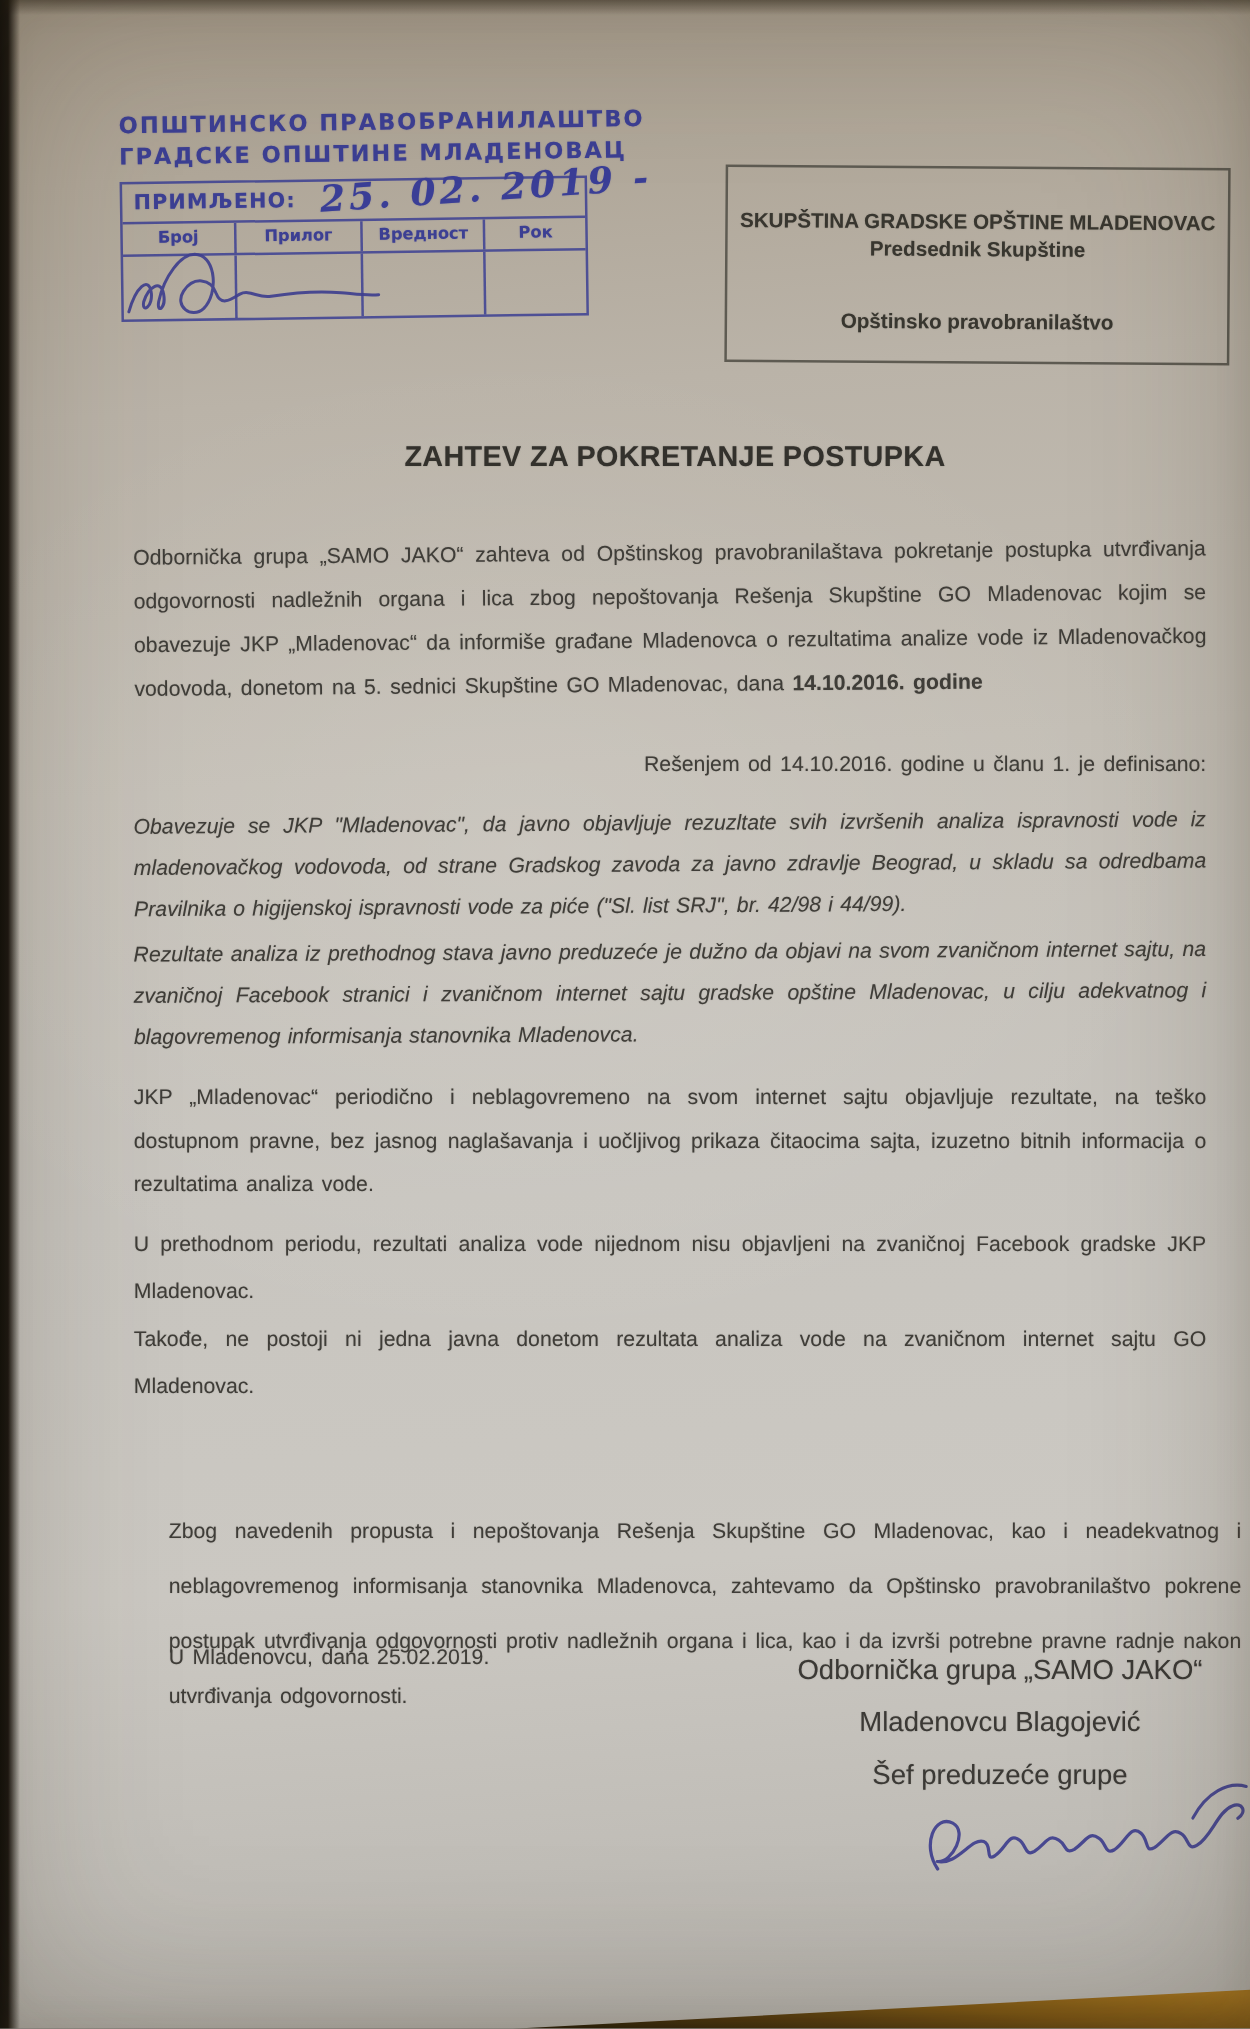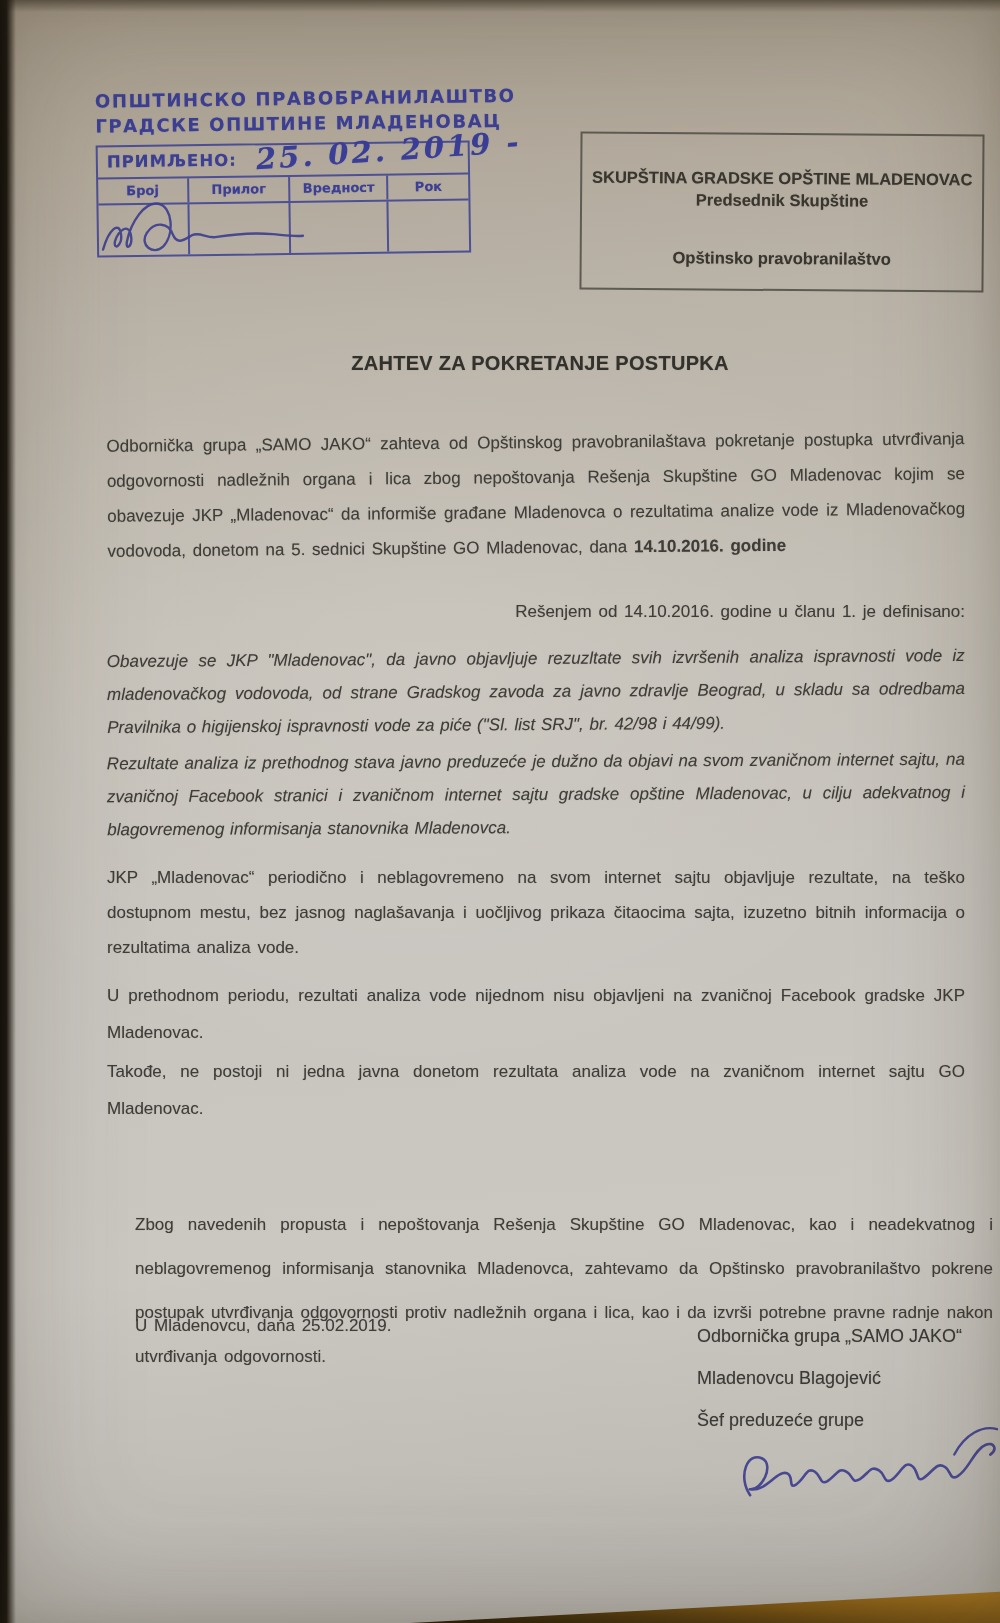--- a/index.html
+++ b/index.html
@@ -46,37 +46,37 @@
   
   .recipient-box{position:absolute;left:580px;top:133px;width:404px;height:158px;
     border:2px solid #5e5b52;box-sizing:border-box;text-align:center;color:#38362f;
     transform:rotate(0.4deg);padding-top:32px;}
   .rb1,.rb2,.rb3{font-weight:bold;font-size:16.5px;line-height:22px;
     text-shadow:0 0 1px rgba(56,54,47,.35);}
   .rb3{margin-top:36px;}
 
   
   .doc-title{position:absolute;left:110px;top:352px;width:860px;text-align:center;
-    font-weight:bold;font-size:20px;letter-spacing:.3px;color:#33312c;
+    font-weight:bold;font-size:23px;letter-spacing:.3px;color:#33312c;
     text-shadow:0 0 1px rgba(51,49,44,.4);}
   .bp{position:absolute;left:107px;width:858px;font-size:17px;color:#3f3d38;
     text-align:justify;word-spacing:2px;text-shadow:0 0 1px rgba(63,61,56,.33);}
   .it{font-style:italic;word-spacing:1px;}
   .p1{top:408px;line-height:35px;transform:rotate(-0.5deg);}
   .p2{top:578px;line-height:34px;text-align:right;}
   .p3{top:625px;line-height:33px;transform:rotate(-0.4deg);}
   .p4{top:728px;line-height:33px;transform:rotate(-0.3deg);}
   .p5{top:843px;line-height:35px;}
   .p6{top:960px;line-height:37px;}
   .p7{top:1036px;line-height:37px;}
   .p8{top:1186px;line-height:44px;margin-left:28px;}
   .p9{top:1292px;line-height:34px;text-align:left;margin-left:28px;}
 
   
-  .sig-block{position:absolute;right:38px;top:1315px;text-align:left;font-size:18px;
+  .sig-block{position:absolute;right:38px;top:1315px;text-align:center;font-size:22px;
     color:#3b3935;line-height:42px;text-shadow:0 0 1px rgba(59,57,53,.33);}
   .hand-signature{position:absolute;left:733px;top:1423px;width:270px;height:95px;
     transform:rotate(-3deg);}
   svg path{fill:none;stroke:#3f3f8e;stroke-linecap:round;stroke-linejoin:round;opacity:.92;}
 </style>
 </head>
 <body>
 
 <div class="photo">
   <div class="edge-top"></div>
@@ -112,21 +112,21 @@
     <div class="rb2">Predsednik Skupštine</div>
     <div class="rb3">Opštinsko pravobranilaštvo</div>
   </div>
 
   <div class="doc-title">ZAHTEV ZA POKRETANJE POSTUPKA</div>
 
   <p class="bp p1"><span>Odbornička grupa „SAMO JAKO“ zahteva od Opštinskog pravobranilaštava pokretanje postupka utvrđivanja odgovornosti nadležnih organa i lica zbog nepoštovanja Rešenja Skupštine GO Mladenovac kojim se obavezuje JKP „Mladenovac“ da informiše građane Mladenovca o rezultatima analize vode iz Mladenovačkog vodovoda, donetom na 5. sednici Skupštine GO Mladenovac, dana</span> <b>14.10.2016. godine</b></p>
   <p class="bp p2">Rešenjem od 14.10.2016. godine u članu 1. je definisano:</p>
   <p class="bp p3 it">Obavezuje se JKP "Mladenovac", da javno objavljuje rezuzltate svih izvršenih analiza ispravnosti vode iz mladenovačkog vodovoda, od strane Gradskog zavoda za javno zdravlje Beograd, u skladu sa odredbama Pravilnika o higijenskoj ispravnosti vode za piće ("Sl. list SRJ", br. 42/98 i 44/99).</p>
   <p class="bp p4 it">Rezultate analiza iz prethodnog stava javno preduzeće je dužno da objavi na svom zvaničnom internet sajtu, na zvaničnoj Facebook stranici i zvaničnom internet sajtu gradske opštine Mladenovac, u cilju adekvatnog i blagovremenog informisanja stanovnika Mladenovca.</p>
-  <p class="bp p5">JKP „Mladenovac“ periodično i neblagovremeno na svom internet sajtu objavljuje rezultate, na teško dostupnom mestu, bez jasnog naglašavanja i uočljivog prikaza čitaocima sajta, izuzetno bitnih informacija o rezultatima analiza vode.</p>
+  <p class="bp p5">JKP „Mladenovac“ periodično i neblagovremeno na svom internet sajtu objavljuje rezultate, na teško dostupnom pravne, bez jasnog naglašavanja i uočljivog prikaza čitaocima sajta, izuzetno bitnih informacija o rezultatima analiza vode.</p>
   <p class="bp p6">U prethodnom periodu, rezultati analiza vode nijednom nisu objavljeni na zvaničnoj Facebook gradske JKP Mladenovac.</p>
   <p class="bp p7">Takođe, ne postoji ni jedna javna donetom rezultata analiza vode na zvaničnom internet sajtu GO Mladenovac.</p>
   <p class="bp p8">Zbog navedenih propusta i nepoštovanja Rešenja Skupštine GO Mladenovac, kao i neadekvatnog i neblagovremenog informisanja stanovnika Mladenovca, zahtevamo da Opštinsko pravobranilaštvo pokrene postupak utvrđivanja odgovornosti protiv nadležnih organa i lica, kao i da izvrši potrebne pravne radnje nakon utvrđivanja odgovornosti.</p>
   <p class="bp p9">U Mladenovcu, dana 25.02.2019.</p>
 
   <div class="sig-block">
     <div>Odbornička grupa „SAMO JAKO“</div>
     <div>Mladenovcu Blagojević</div>
     <div>Šef preduzeće grupe</div>
   </div>

